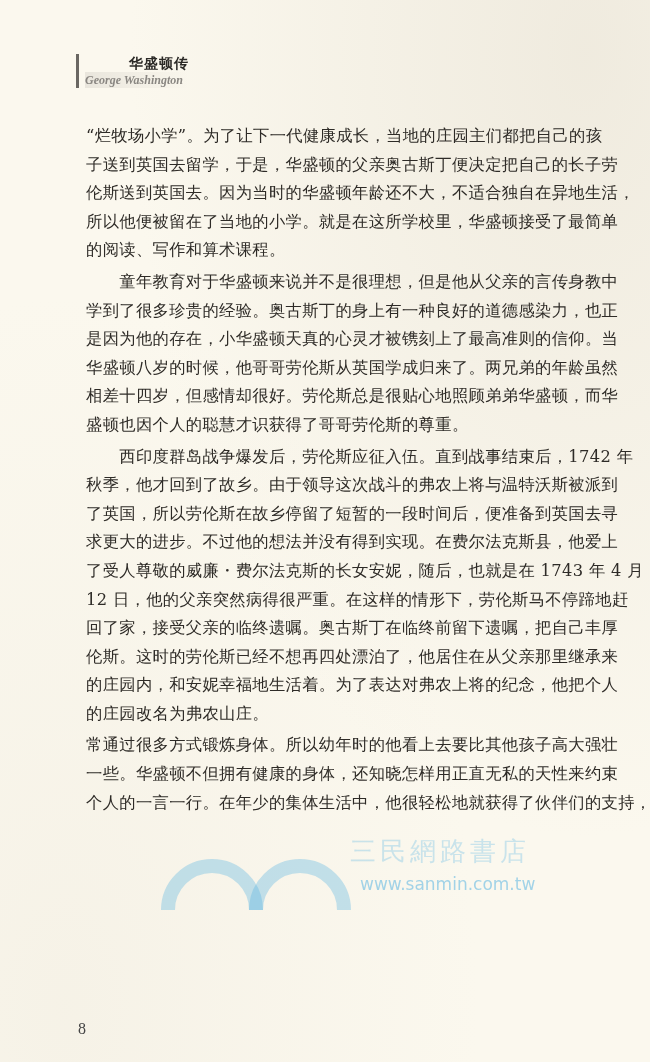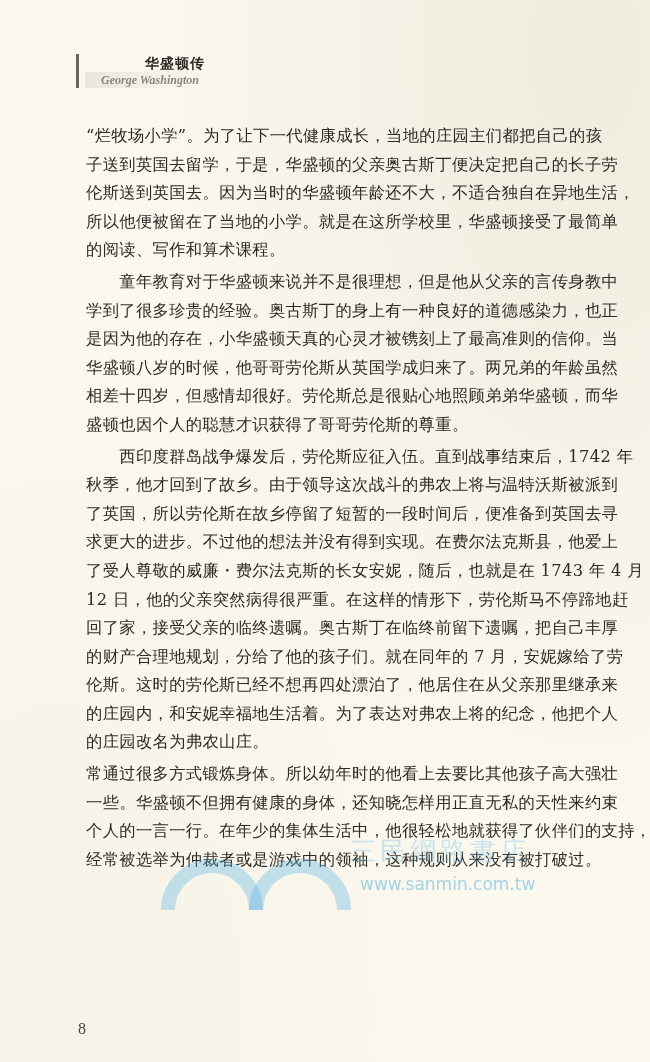--- a/index.html
+++ b/index.html
@@ -27,21 +27,20 @@
     font-family: "DejaVu Serif", serif;
     font-weight: bold; font-size: 14px; letter-spacing: 1px;
     color: #2b2926; line-height: 18px;
   }
   .rh-sub {
     font-family: "Liberation Serif", serif;
     font-style: italic; font-weight: bold; font-size: 12px;
     color: #8a8782; line-height: 16px;
     background: linear-gradient(90deg, rgba(200,196,188,0.35), rgba(200,196,188,0.0));
     padding-right: 6px;
-    padding-left: 16px;
   }
   .body-text {
     position: absolute; left: 86px; top: 122px; width: 520px;
   }
   .line {
     font-size: 16.3px; line-height: 28.6px; height: 28.6px;
     white-space: nowrap; letter-spacing: 0.35px;
     color: #2e2b27;
   }
   .para-gap { height: 3px; }
@@ -89,29 +88,27 @@
     <div class="line">相差十四岁，但感情却很好。劳伦斯总是很贴心地照顾弟弟华盛顿，而华</div>
     <div class="line">盛顿也因个人的聪慧才识获得了哥哥劳伦斯的尊重。</div>
     <div class="para-gap"></div>
     <div class="line">　　西印度群岛战争爆发后，劳伦斯应征入伍。直到战事结束后，1742 年</div>
     <div class="line">秋季，他才回到了故乡。由于领导这次战斗的弗农上将与温特沃斯被派到</div>
     <div class="line">了英国，所以劳伦斯在故乡停留了短暂的一段时间后，便准备到英国去寻</div>
     <div class="line">求更大的进步。不过他的想法并没有得到实现。在费尔法克斯县，他爱上</div>
     <div class="line">了受人尊敬的威廉・费尔法克斯的长女安妮，随后，也就是在 1743 年 4 月</div>
     <div class="line">12 日，他的父亲突然病得很严重。在这样的情形下，劳伦斯马不停蹄地赶</div>
     <div class="line">回了家，接受父亲的临终遗嘱。奥古斯丁在临终前留下遗嘱，把自己丰厚</div>
-    <div class="line">的财产合理地规划，分给了他的孩子们。就在同年的 7 月，安妮嫁给了劳</div>
     <div class="line">伦斯。这时的劳伦斯已经不想再四处漂泊了，他居住在从父亲那里继承来</div>
     <div class="line">的庄园内，和安妮幸福地生活着。为了表达对弗农上将的纪念，他把个人</div>
     <div class="line">的庄园改名为弗农山庄。</div>
     <div class="para-gap"></div>
     <div class="line">常通过很多方式锻炼身体。所以幼年时的他看上去要比其他孩子高大强壮</div>
     <div class="line">一些。华盛顿不但拥有健康的身体，还知晓怎样用正直无私的天性来约束</div>
     <div class="line">个人的一言一行。在年少的集体生活中，他很轻松地就获得了伙伴们的支持，</div>
-    <div class="line">经常被选举为仲裁者或是游戏中的领袖，这种规则从来没有被打破过。</div>
   </div>
 
   <div class="watermark">
     <svg class="wm-circles" width="200" height="74" viewBox="0 0 200 74">
       <path d="M8 72 A44 44 0 0 1 96 72" fill="none" stroke="rgba(90,180,225,0.35)" stroke-width="14"></path>
       <path d="M96 72 A44 44 0 0 1 184 72" fill="none" stroke="rgba(90,180,225,0.35)" stroke-width="14"></path>
     </svg>
     <div class="wm-text">三民網路書店</div>
     <div class="wm-url">www.sanmin.com.tw</div>
   </div>

